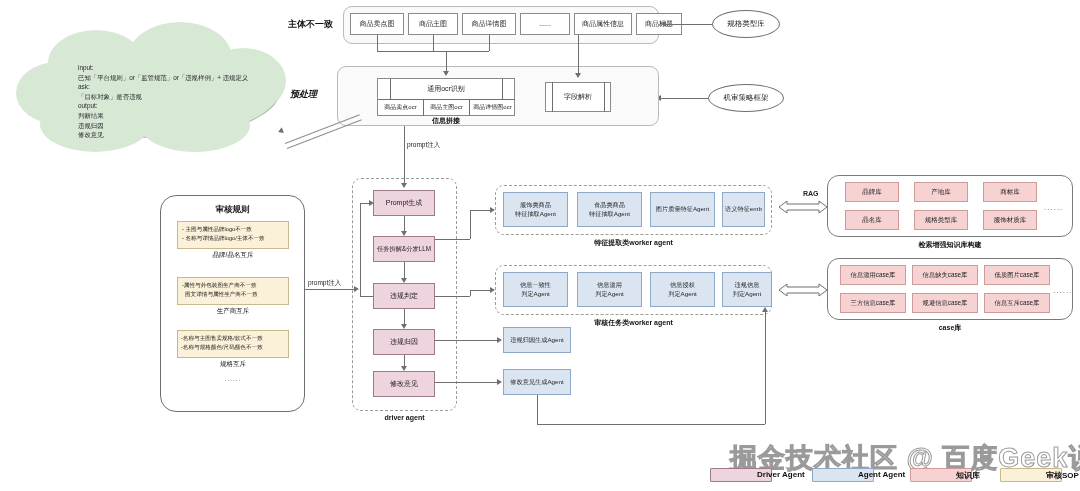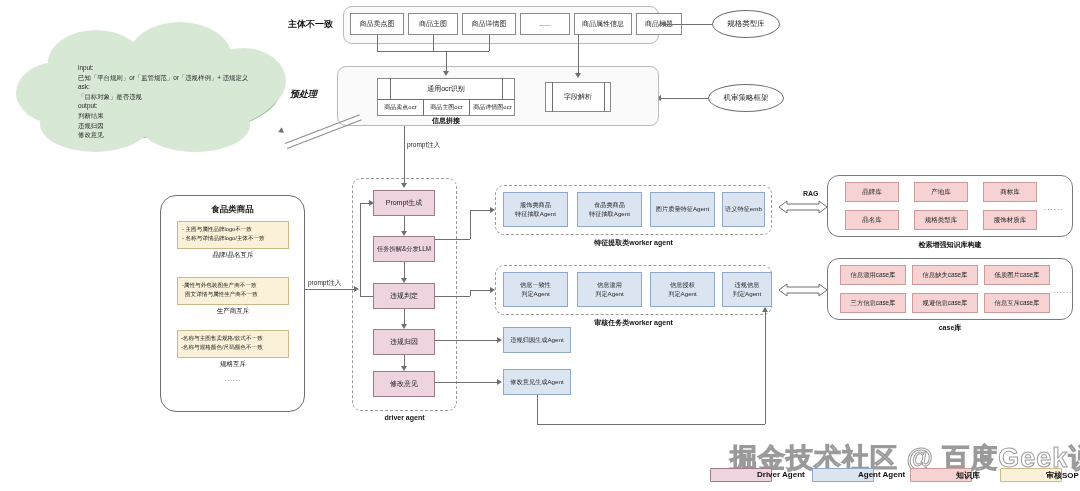--- a/index.html
+++ b/index.html
@@ -114,21 +114,21 @@
 output:
 判断结果
 违规归因
 修改意见</div>
 
 <div class="abs ln2 lnh" style="left:285px;top:143px;width:80px;transform:rotate(-21deg);transform-origin:left center;"></div>
 <div class="abs ln2 lnh" style="left:287px;top:148px;width:80px;transform:rotate(-21deg);transform-origin:left center;"></div>
 <div class="abs arw arw-l" style="left:278px;top:128px;transform:rotate(-21deg);"></div>
 
 <div class="abs grp" style="left:160px;top:195px;width:145px;height:217px;border-radius:16px;border-color:#6f6f6f;background:#fff;"></div>
-<div class="abs ctr" style="left:185px;top:203px;width:95px;height:14px;font-size:8.5px;font-weight:bold;">食品类商品</div>
+<div class="abs ctr" style="left:185px;top:203px;width:95px;height:14px;font-size:8.5px;font-weight:bold;">审核规则</div>
 
 <div class="abs yellow" style="left:177px;top:221px;width:112px;height:28px;"></div>
 <div class="abs" style="left:182px;top:226px;width:104px;font-size:5.6px;">- 主图与属性品牌logo不一致</div>
 <div class="abs" style="left:182px;top:235px;width:104px;font-size:5.6px;">- 名称与详情品牌logo/主体不一致</div>
 <div class="abs cap" style="left:177px;top:251px;width:112px;font-weight:normal;font-size:6.5px;">品牌/品名互斥</div>
 
 <div class="abs yellow" style="left:177px;top:277px;width:112px;height:28px;"></div>
 <div class="abs" style="left:182px;top:282px;width:104px;font-size:5.6px;">-属性与外包装图生产商不一致</div>
 <div class="abs" style="left:185px;top:291px;width:104px;font-size:5.6px;">图文详情与属性生产商不一致</div>
 <div class="abs cap" style="left:177px;top:307px;width:112px;font-weight:normal;font-size:6.5px;">生产商互斥</div>

